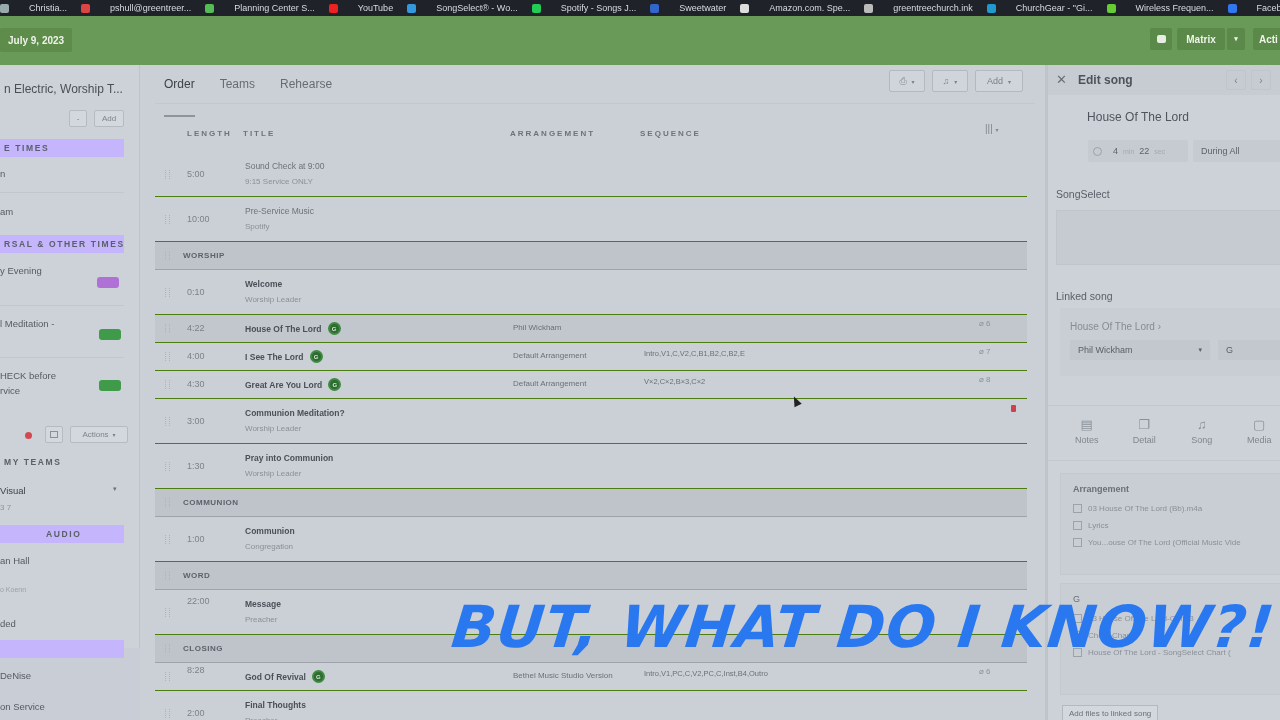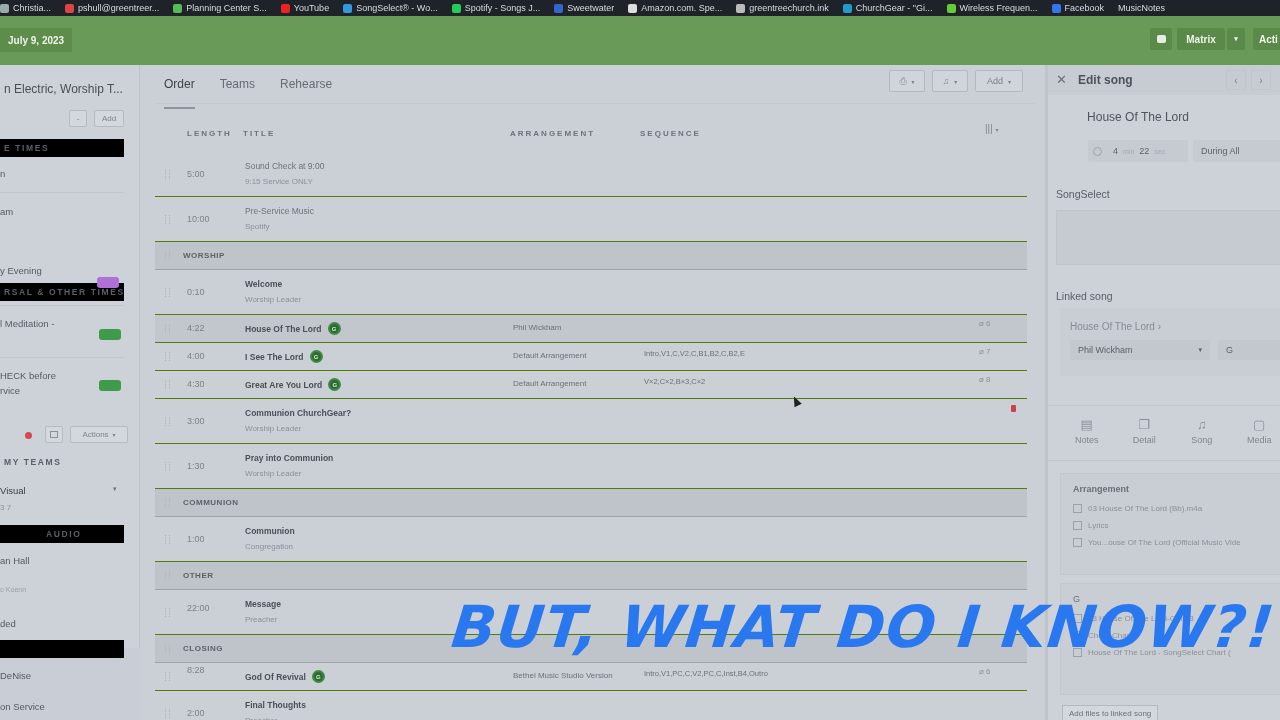--- a/index.html
+++ b/index.html
@@ -1,41 +1,41 @@
 <!DOCTYPE html>
 <html><head>
 <meta charset="utf-8">
 <style>
   * { box-sizing: border-box; margin: 0; padding: 0; }
   html, body { width: 1280px; height: 720px; overflow: hidden; }
   body { font-family: "Liberation Sans", sans-serif; background: #c9ced6; color: #3a3f46; position: relative; }
 
   
   .bookmarks { position: absolute; left: 0; top: 0; width: 1280px; height: 16px; background: #1f2329; display: flex; align-items: center; gap: 14px; padding-left: 0; font-size: 9px; color: #d8dce2; white-space: nowrap; overflow: hidden; }
-  .bm { display: flex; align-items: center; gap: 4px; }
+  .bm { display: flex; align-items: center; gap: 20px; }
   .bm .ico { width: 9px; height: 9px; border-radius: 2px; display: inline-block; }
 
   
   .header { position: absolute; left: 0; top: 16px; width: 1280px; height: 49px; background: #6a9a58; }
   .date-pill { position: absolute; left: 0; top: 12px; height: 24px; padding: 0 8px; background: #5d8c4b; color: #eef4ea; font-size: 10px; font-weight: bold; display: flex; align-items: center; border-radius: 2px; }
   .hdr-btn { position: absolute; top: 12px; height: 22px; background: #5b8949; color: #eef4ea; font-size: 10px; font-weight: bold; display: flex; align-items: center; justify-content: center; border-radius: 2px; }
 
   
   .sidebar { position: absolute; left: 0; top: 65px; width: 140px; height: 583px; background: #cdd2d9; border-right: 1px solid #bfc4cb; }
   .sb-title { position: absolute; left: 4px; top: 17px; font-size: 12px; color: #4a4f56; white-space: nowrap; }
   .sb-small-btn { position: absolute; height: 17px; border: 1px solid #b6bbc2; border-radius: 2px; background: #d3d8de; font-size: 8px; color: #7d838a; display: flex; align-items: center; justify-content: center; }
-  .sb-section { position: absolute; left: 0; width: 124px; height: 18px; background: #000000; font-size: 8.5px; letter-spacing: 1.6px; color: #5a6068; font-weight: bold; display: flex; align-items: center; padding-left: 4px; white-space: nowrap; }
+  .sb-section { position: absolute; left: 0; width: 124px; height: 18px; background: #c4b5fd; font-size: 8.5px; letter-spacing: 1.6px; color: #5a6068; font-weight: bold; display: flex; align-items: center; padding-left: 4px; white-space: nowrap; }
   .sb-item { position: absolute; left: 0; font-size: 9.5px; color: #555b62; white-space: nowrap; }
   .sb-badge { position: absolute; width: 22px; height: 11px; border-radius: 3px; font-size: 5px; color: #e0f0e0; display: flex; align-items: center; justify-content: center; }
   .sb-divider { position: absolute; left: 0; width: 124px; height: 1px; background: #c2c7ce; }
 
   
   .main { position: absolute; left: 140px; top: 65px; width: 905px; height: 655px; background: #cbd0d7; }
   .tabs { position: absolute; left: 24px; top: 12px; display: flex; gap: 25px; font-size: 12px; color: #666c73; }
-  .tab { padding-bottom: 16px; }
+  .tab { padding-bottom: 24px; }
   .tab.active { color: #3d4249; border-bottom: 2px solid #8e949b; }
   .tb-btn { position: absolute; top: 5px; height: 22px; border: 1px solid #b4b9c0; border-radius: 2px; background: #d0d5db; font-size: 9px; color: #7b8188; display: flex; align-items: center; justify-content: center; gap: 5px; }
   .col-head { position: absolute; top: 64px; font-size: 8px; letter-spacing: 2px; color: #6d737a; font-weight: bold; }
   .col-toggle { position: absolute; left: 845px; top: 58px; font-size: 10px; color: #80868d; }
 
   .row { position: absolute; left: 15px; width: 872px; border-bottom: 1px solid #4d7c0f; }
   .row.hl { background: #c2c7ce; }
   .row .grip { position: absolute; left: 10px; width: 5px; height: 9px; border-left: 1.5px dotted #aeb3ba; border-right: 1.5px dotted #aeb3ba; }
   .row .len { position: absolute; left: 32px; font-size: 9px; color: #7c8289; }
   .row .title { position: absolute; left: 90px; font-size: 8.5px; color: #4a5057; font-weight: bold; white-space: nowrap; display: flex; align-items: center; gap: 6px; }
@@ -154,21 +154,21 @@
   <div class="sb-small-btn" style="left:69px;top:45px;width:18px;">
       <span>-</span>
     </div>
   <div class="sb-small-btn" style="left:94px;top:45px;width:30px;">Add</div>
 
   <div class="sb-section" style="top:74px;">E TIMES</div>
   <div class="sb-item" style="top:103px;">n</div>
   <div class="sb-divider" style="top:127px;"></div>
   <div class="sb-item" style="top:141px;">am</div>
 
-  <div class="sb-section" style="top:170px;margin-top:48px;">RSAL &amp; OTHER TIMES</div>
+  <div class="sb-section" style="top:170px;">RSAL &amp; OTHER TIMES</div>
   <div class="sb-item" style="top:200px;">y Evening</div>
   <div class="sb-badge" style="left:97px;top:212px;background:#b071d6;"></div>
   <div class="sb-divider" style="top:240px;"></div>
   <div class="sb-item" style="top:253px;">l Meditation -</div>
   <div class="sb-badge" style="left:99px;top:264px;background:#3f9a4a;"></div>
   <div class="sb-divider" style="top:292px;"></div>
   <div class="sb-item" style="top:305px;">HECK before</div>
   <div class="sb-item" style="top:320px;">rvice</div>
   <div class="sb-badge" style="left:99px;top:315px;background:#3f9a4a;"></div>
 
@@ -274,46 +274,46 @@
           <span>Great Are You Lord</span>
           <span class="key-badge">G</span>
         </span>
         <span class="arr" style="top:8px">Default Arrangement</span>
         <span class="seq" style="top:6px">V×2,C×2,B×3,C×2</span>
         <span class="att" style="top:4px"><span>⌀ </span><span>8</span></span>
       </div>
       <div class="row" style="top: 334px; height: 45px;">
         <span class="grip" style="top:17.5px"></span>
         <span class="len" style="top:16.5px">3:00</span>
-        <span class="title" style="top:9px">Communion ChurchGear?</span>
+        <span class="title" style="top:9px">Communion Meditation?</span>
         <span class="sub" style="top:25px">Worship Leader</span>
       </div>
       <div class="row" style="top: 379px; height: 45px;">
         <span class="grip" style="top:17.5px"></span>
         <span class="len" style="top:16.5px">1:30</span>
         <span class="title" style="top:9px">Pray into Communion</span>
         <span class="sub" style="top:25px">Worship Leader</span>
       </div>
       <div class="section-row" style="top: 424px;">
         <span class="grip"></span>
         <span>COMMUNION</span>
       </div>
       <div class="row" style="top: 452px; height: 45px;">
         <span class="grip" style="top:17.5px"></span>
         <span class="len" style="top:16.5px">1:00</span>
         <span class="title" style="top:9px">Communion</span>
         <span class="sub" style="top:25px">Congregation</span>
       </div>
       <div class="section-row" style="top: 497px;">
         <span class="grip"></span>
-        <span>OTHER</span>
+        <span>WORD</span>
       </div>
       <div class="row" style="top: 525px; height: 45px;">
         <span class="grip" style="top:17.5px"></span>
-        <span class="len" style="top:13px">22:00</span>
+        <span class="len" style="top:6px">22:00</span>
         <span class="title" style="top:9px">Message</span>
         <span class="sub" style="top:25px">Preacher</span>
       </div>
       <div class="section-row" style="top: 570px;">
         <span class="grip"></span>
         <span>CLOSING</span>
       </div>
       <div class="row" style="top: 598px; height: 28px;">
         <span class="grip" style="top:9px"></span>
         <span class="len" style="top:2px">8:28</span>

